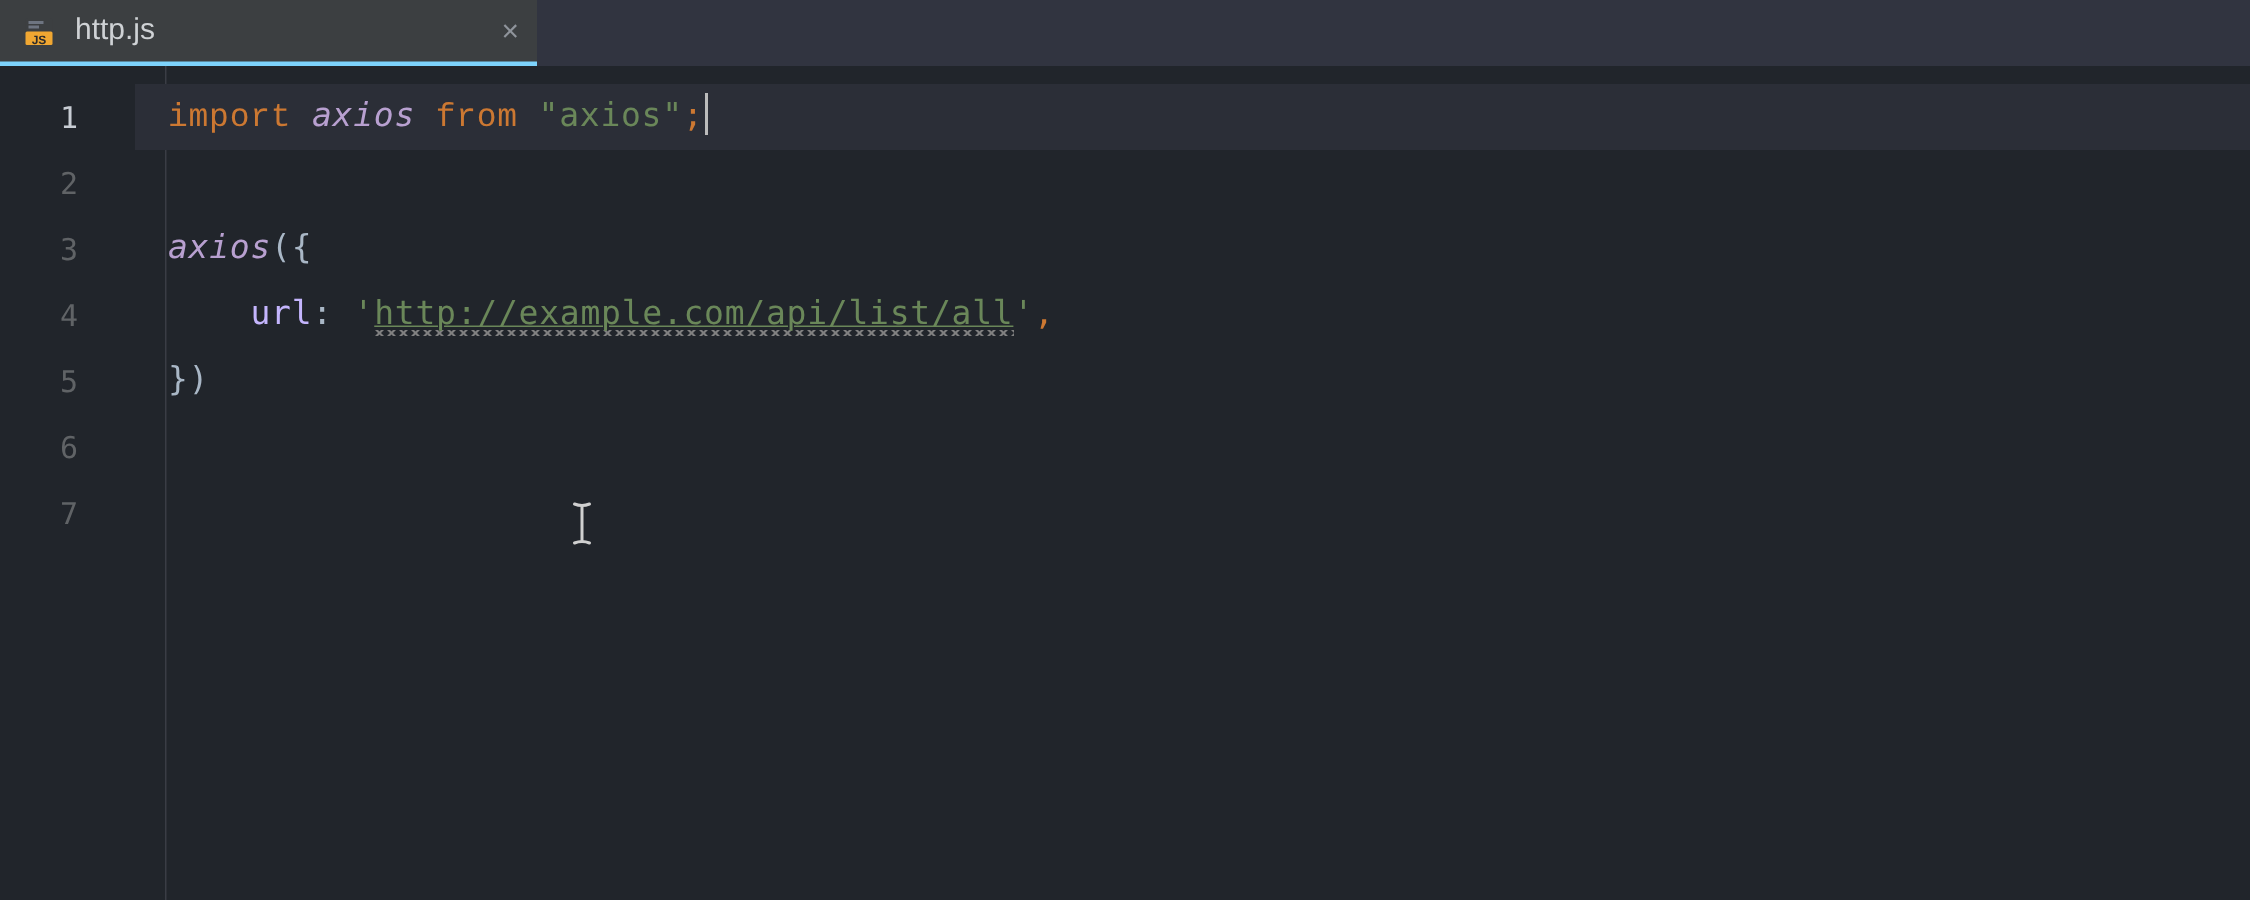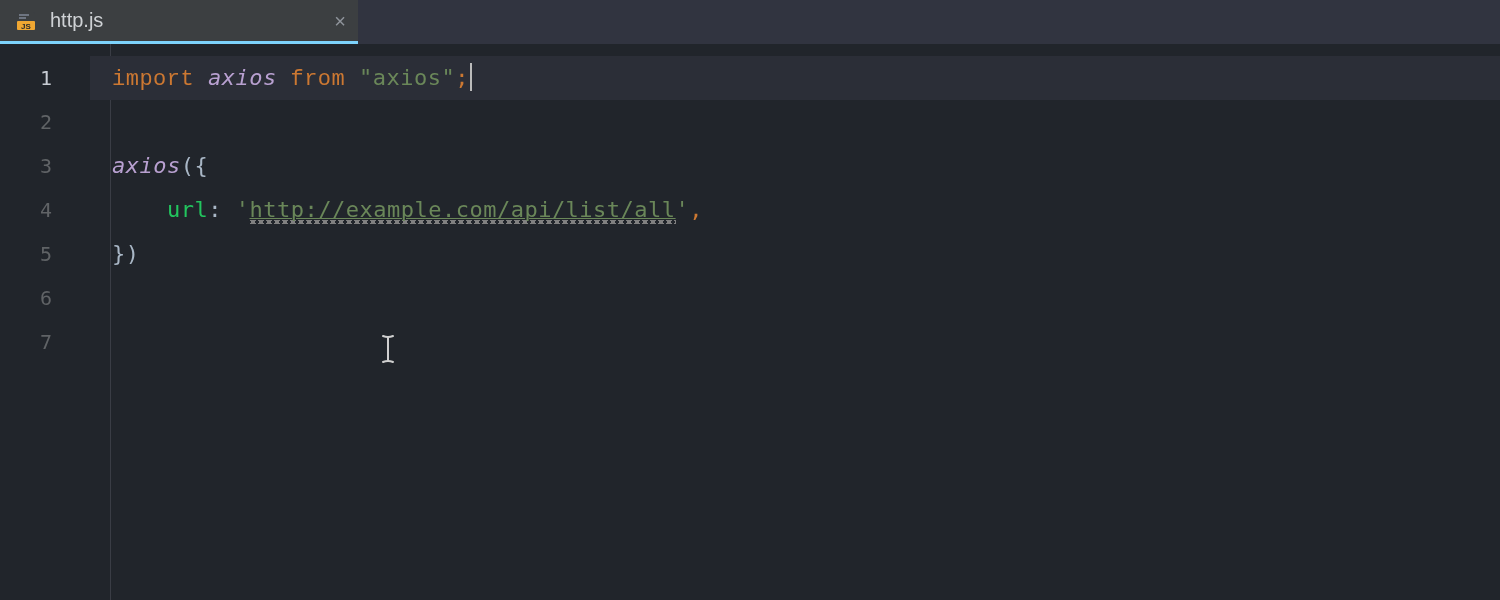--- a/index.html
+++ b/index.html
@@ -108,21 +108,21 @@
     left: 110px;
     width: 1px;
     background: #3a3d45;
   }
 
   
   .kw   { color: #cc7832; font-family: Liberation Mono, monospace; }             
   .ident-ital { color: #b8a0d0; font-style: italic; }
   .str  { color: #6a8759; }
   .punct{ color: #cc7832; }
-  .prop { color: #22c55e; }
+  .prop { color: #c4b5fd; }
   .pale { color: #a9b7c6; }
 
   
   .link-underline {
     text-decoration: underline;
     text-decoration-color: #6a8759;
     text-decoration-thickness: 1px;
   }
   
   .squiggle {

